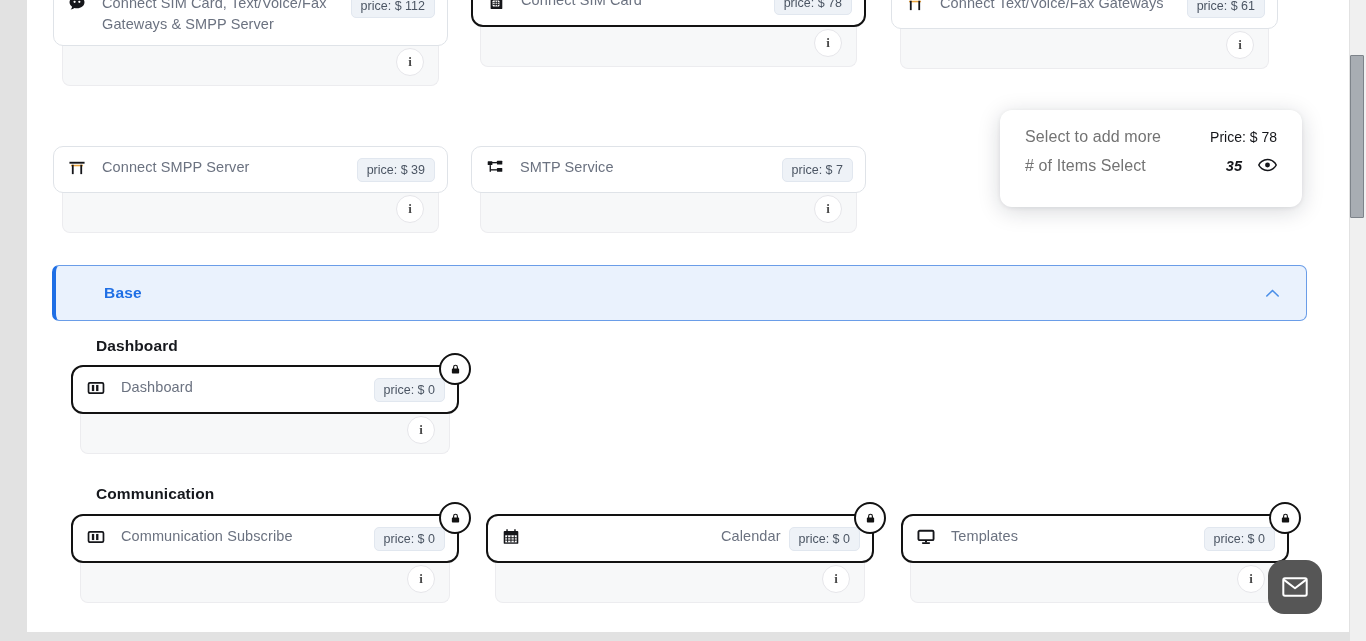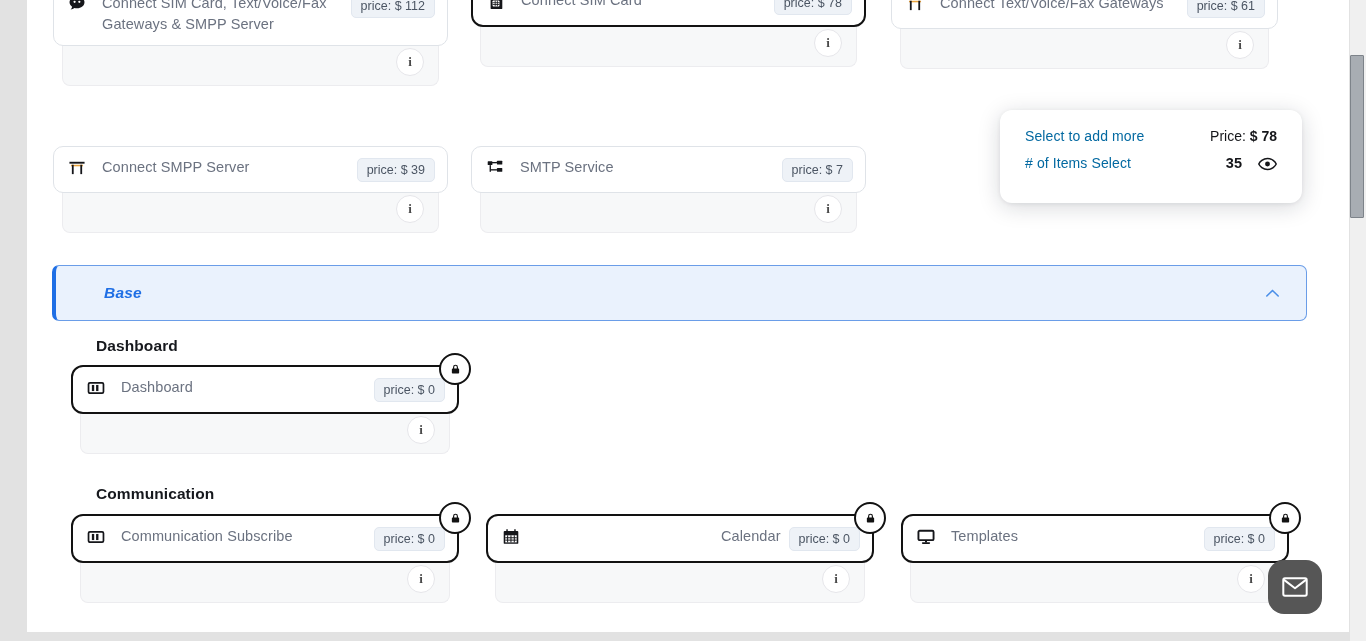--- a/index.html
+++ b/index.html
@@ -102,24 +102,24 @@
     border-radius:12px;
     box-shadow:0 4px 22px rgba(20,25,40,.17), 0 1px 4px rgba(20,25,40,.07);
     padding:18px 25px 21px 25px;
     box-sizing:border-box;
     z-index:40;
   }
   .subrow{
     display:flex;align-items:center;justify-content:space-between;
     margin-bottom:11px;
   }
-  .subrow .lbl{color:#0369a1;font-size:14px;letter-spacing:.1px;text-align:center;}
+  .subrow .lbl{color:#737373;font-size:16px;letter-spacing:.1px;text-align:center;}
   .subrow .val{color:#15161a;font-size:14px;}
-  .subrow .val b{font-weight:bold;}
-  .cntwrap{display:flex;align-items:flex-end;gap:16px;}
+  .subrow .val b{font-weight:normal;}
+  .cntwrap{display:flex;align-items:flex-start;gap:16px;font-style:italic;}
   .cnt{font-weight:bold;font-size:14.5px;color:#15161a;}
   .subscribe{
     display:block;width:100%;
     background:#000000;color:#ffffff;
     border:none;border-radius:8px;
     height:33px;
     font-size:14.5px;font-weight:bold;
     font-family:"Liberation Sans","DejaVu Sans",sans-serif;
     cursor:pointer;
     margin-top:9px;
@@ -132,21 +132,21 @@
     box-sizing:border-box;
     background:#eaf2fd;
     border:1px solid #6a9de8;
     border-left:4px solid #1f6fe5;
     border-radius:7px;
     height:56px;
     display:flex;align-items:center;justify-content:space-between;
     padding:0 24px 0 48px;
     z-index:5;
   }
-  .acc .acctitle{color:#1f6fe5;font-weight:bold;font-size:15.5px;letter-spacing:.2px;font-style:italic;}
+  .acc .acctitle{color:#1f6fe5;font-weight:bold;font-size:15.5px;letter-spacing:.2px;}
   .chev{width:19px;height:19px;display:block;}
   
   .grouplabel{
     position:absolute;
     color:#16181d;
     font-weight:bold;
     font-size:15.5px;
     letter-spacing:.1px;
     left:69px;
   }

